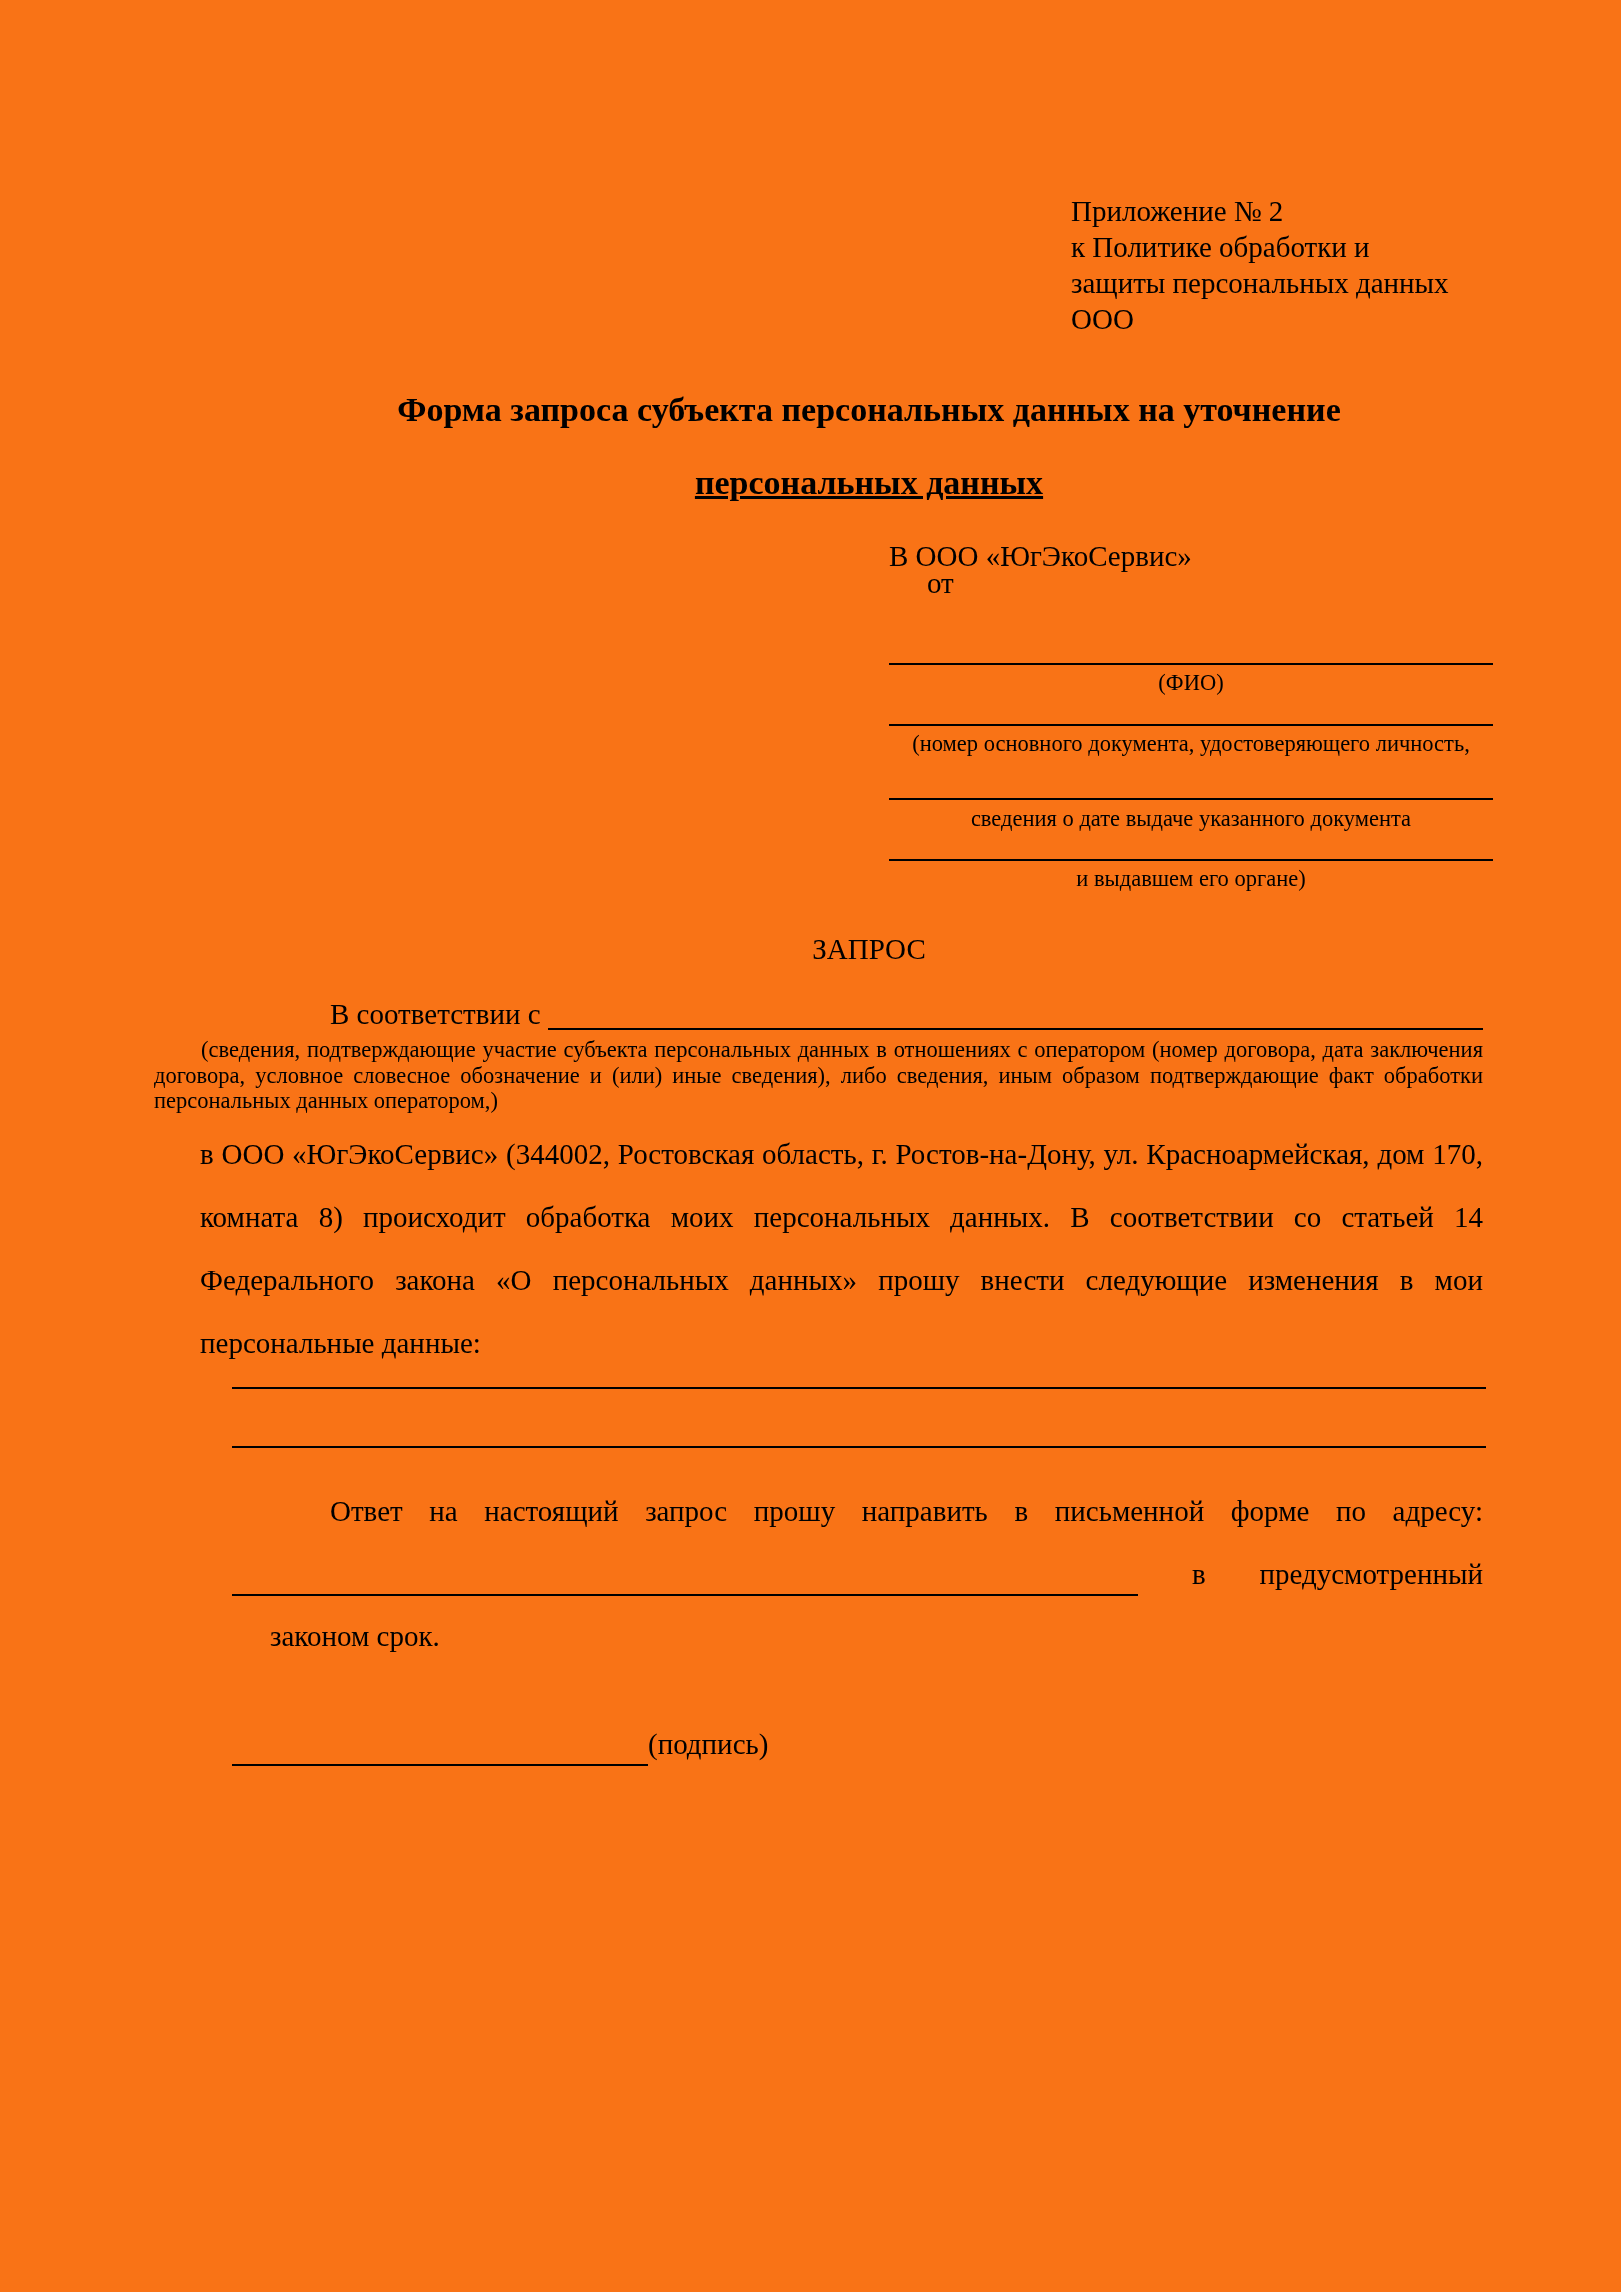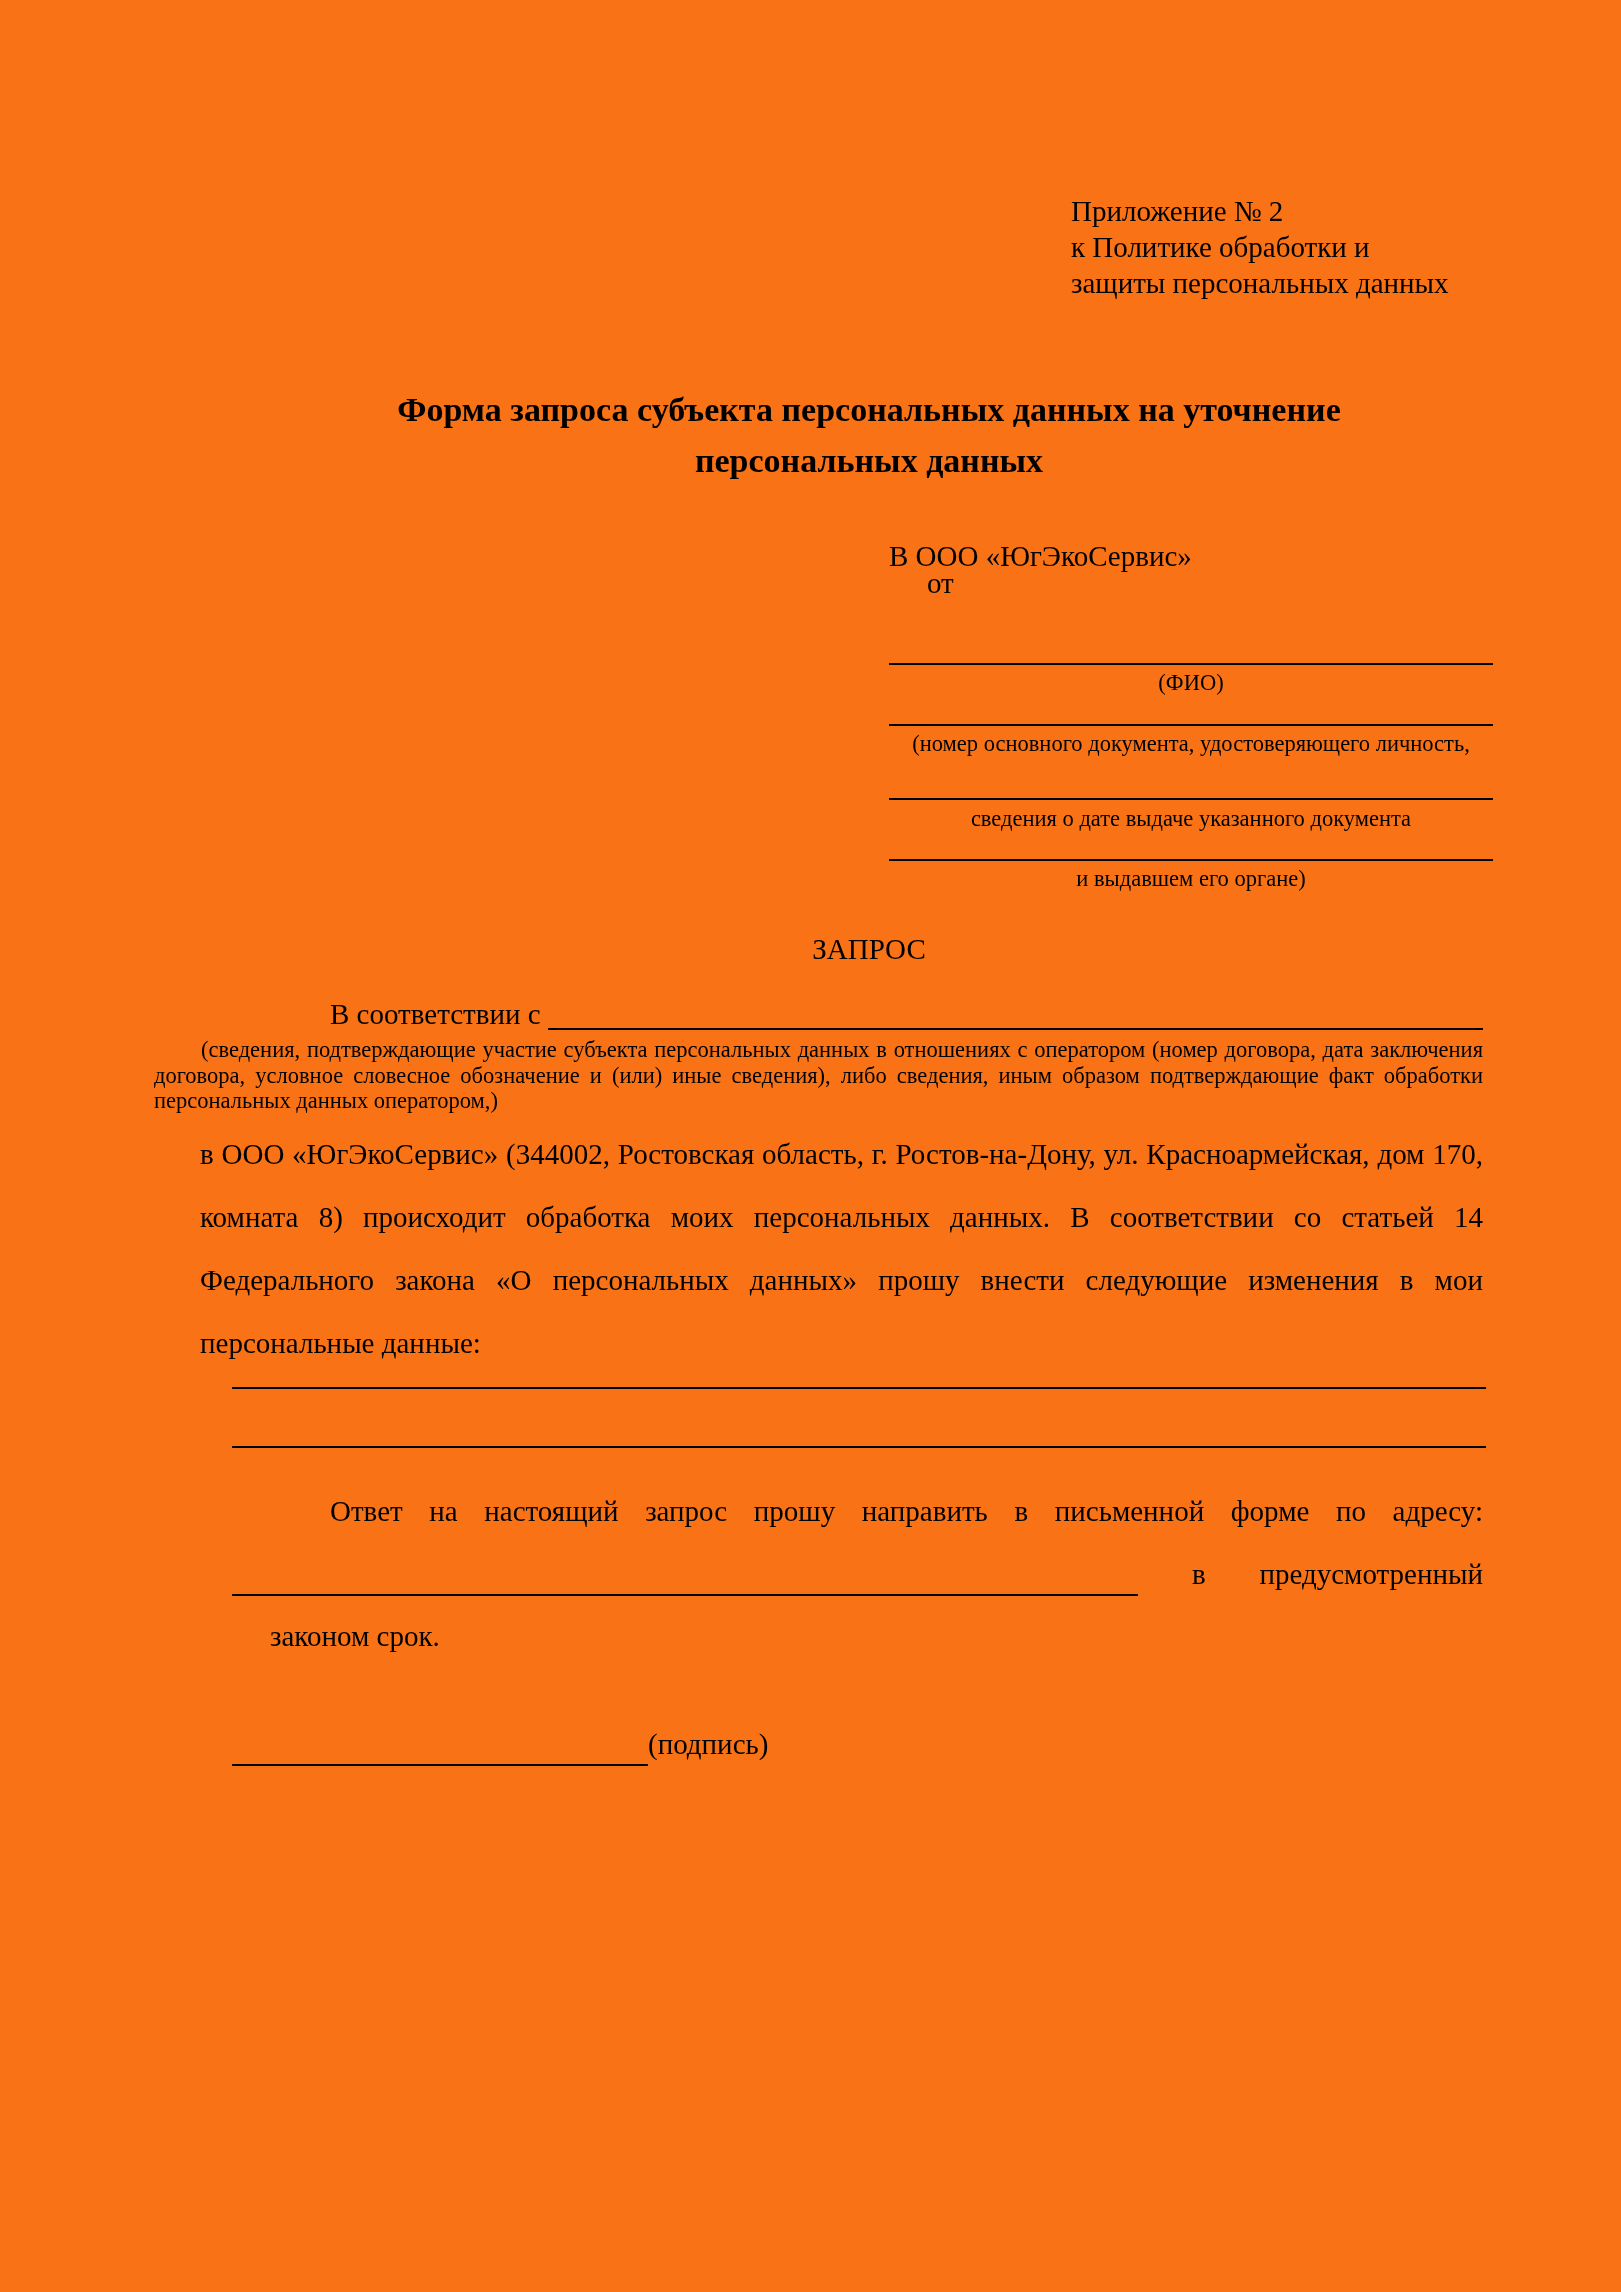--- a/index.html
+++ b/index.html
@@ -13,21 +13,21 @@
     overflow: hidden;
   }
   .abs { position: absolute; }
   .fs-body  { font-size: 29px; }
   .fs-small { font-size: 22.5px; }
 
   .appendix { left: 1071px; top: 193px; width: 441px; line-height: 36px; }
 
   .title-line { left: 232px; width: 1274px; text-align: center; font-weight: bold; font-size: 34px; }
   .title-1 { top: 391px; }
-  .title-2 { top: 442px; }
+  .title-2 { top: 464px; text-decoration: underline; }
 
   .recip { left: 889px; width: 604px; }
   .recip-to   { top: 540px; }
   .recip-from { top: 567px; margin-left: 38px; }
   .field-rule { left: 889px; width: 604px; border-bottom: 2px solid #000; }
   .rule-1 { top: 643px; height: 19.6px; }
   .rule-2 { top: 704px; height: 19.6px; }
   .rule-3 { top: 778px; height: 19.6px; }
   .rule-4 { top: 839px; height: 19.6px; }
   .field-cap { left: 889px; width: 604px; text-align: center; line-height: 25.5px; }
@@ -78,20 +78,21 @@
 </style>
 </head>
 <body>
 
 <div class="page">
 
   <div class="abs appendix fs-body">
     <div>Приложение № 2</div>
     <div>к Политике обработки и</div>
     <div>защиты персональных данных</div>
+    <div>ООО</div>
   </div>
 
   <div class="abs title-line title-1">Форма запроса субъекта персональных данных на уточнение</div>
   <div class="abs title-line title-2">персональных данных</div>
 
   <div class="abs recip recip-to fs-body">В ООО «ЮгЭкоСервис»</div>
   <div class="abs recip recip-from fs-body">от</div>
 
   <div class="abs field-rule rule-1"></div>
   <div class="abs field-cap cap-1 fs-small">(ФИО)</div>

